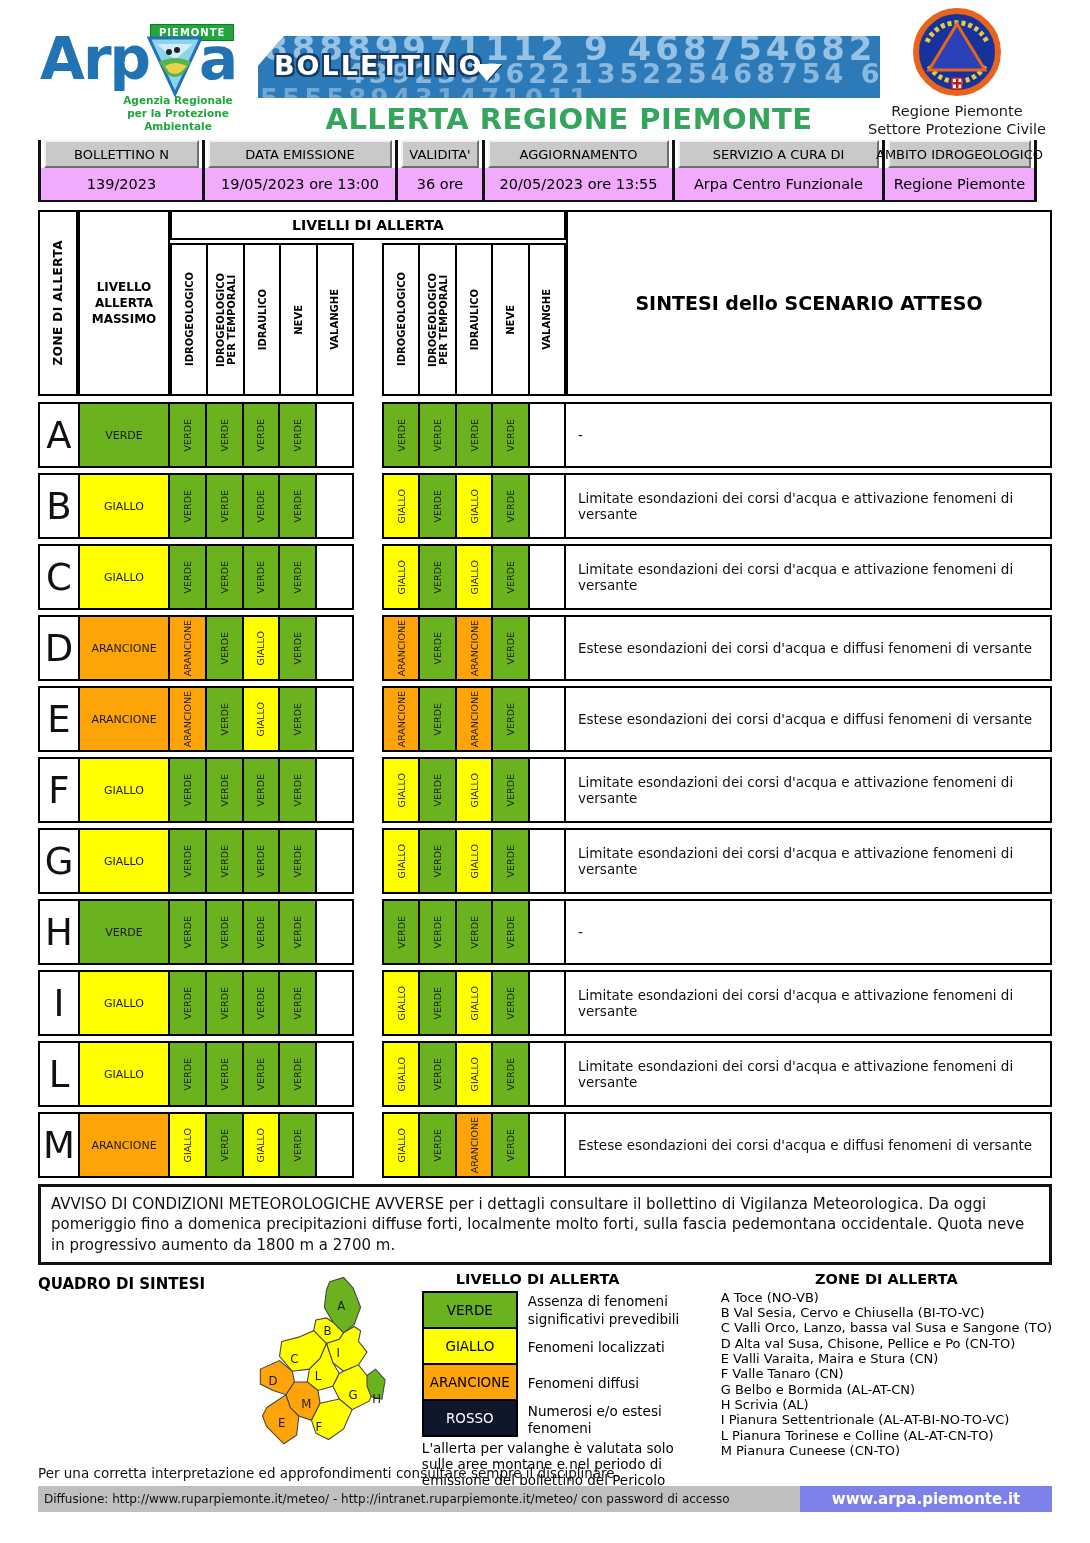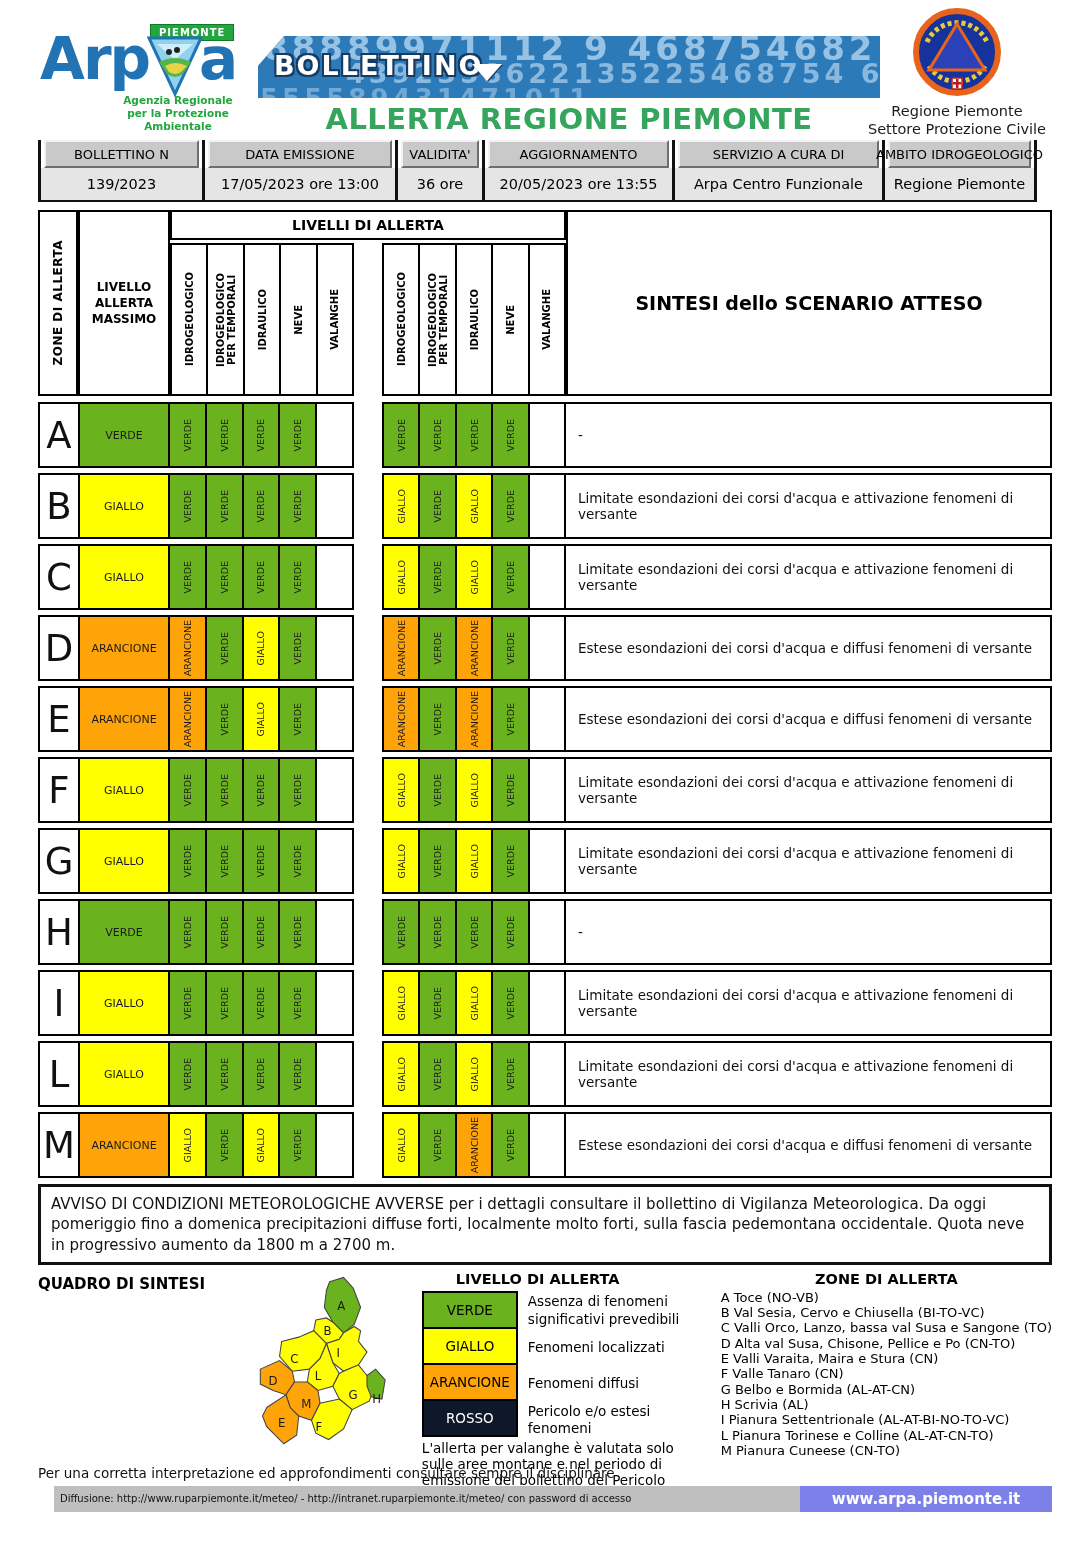--- a/index.html
+++ b/index.html
@@ -35,21 +35,21 @@
   
   #content { position:absolute; left:38px; top:140px; width:1014px; }
 
   
   #info-bar { display:flex; height:62px; }
   .info-col { border-left:3px solid #111; border-right:3px solid #111; border-bottom:2px solid #111;
     margin-right:-3px; display:flex; flex-direction:column; }
   .info-head { background:#c9c9c9; border:2px solid; border-color:#f2f2f2 #6e6e6e #6e6e6e #f2f2f2;
     margin:0 3px; height:28px; display:flex; align-items:center; justify-content:center;
     font-size:13px; white-space:nowrap; }
-  .info-val { flex:1; display:flex; align-items:center; justify-content:center; font-size:14.5px; background:#e5e5e5; }
+  .info-val { flex:1; display:flex; align-items:center; justify-content:center; font-size:14.5px; background:#f0abfc; }
 
   
   #tbl { margin-top:8px; }
   .blackbox { border:2px solid #000; background:#fff; }
   #tbl-head { display:flex; height:186px; margin-bottom:6px; }
   .v-center { display:flex; align-items:center; justify-content:center; }
   .vtext { writing-mode:vertical-rl; transform:rotate(180deg); }
   #zone-col-head { width:40px; }
   #max-head { width:92px; font-weight:bold; font-size:12px; text-align:center; line-height:1.35; }
   #levels-wrap { width:396px; display:flex; flex-direction:column; }
@@ -95,21 +95,21 @@
   .leg-row:first-of-type .leg-box { margin-top:0; }
   .leg-desc { flex:1; padding:2px 0 0 10px; font-size:13.5px; line-height:1.3; display:flex; align-items:center; }
   #legend-note { font-size:13.5px; line-height:1.18; margin-top:3px; }
   #zones { flex:1; padding-left:14px; }
   #zones-title { font-weight:bold; font-size:14.5px; text-align:center; margin-bottom:3px; }
   .zone-line { font-size:13px; line-height:1.18; white-space:nowrap; }
 
   #disclaimer { font-size:13.5px; margin-top:2px; color:#111; }
   #footer { display:flex; margin-top:5px; height:26px; }
   #diffusione { flex:1; background:#bfbfbf; display:flex; align-items:center; padding-left:6px;
-    font-size:10px; color:#111;margin-left:16px; }
+    font-size:12px; color:#111; }
   #website { width:252px; background:#7c80e8; color:#fff; font-weight:bold; font-size:15px;
     display:flex; align-items:center; justify-content:center; }
 </style>
 </head>
 <body>
 
 <div id="page">
 
   <div id="hdr">
 
@@ -162,21 +162,21 @@
 
   <div id="content">
 
     <div id="info-bar">
         <div class="info-col" style="width: 167px;">
           <div class="info-head">BOLLETTINO N</div>
           <div class="info-val">139/2023</div>
         </div>
         <div class="info-col" style="width: 196px;">
           <div class="info-head">DATA EMISSIONE</div>
-          <div class="info-val">17/05/2023 ore 13:00</div>
+          <div class="info-val">19/05/2023 ore 13:00</div>
         </div>
         <div class="info-col" style="width: 90px;">
           <div class="info-head">VALIDITA'</div>
           <div class="info-val">36 ore</div>
         </div>
         <div class="info-col" style="width: 193px;">
           <div class="info-head">AGGIORNAMENTO</div>
           <div class="info-val">20/05/2023 ore 13:55</div>
         </div>
         <div class="info-col" style="width: 213px;">
@@ -723,21 +723,21 @@
             <div class="leg-row">
               <div class="leg-box" style="background: rgb(255, 255, 0);">GIALLO</div>
               <div class="leg-desc">Fenomeni localizzati</div>
             </div>
             <div class="leg-row">
               <div class="leg-box" style="background: rgb(255, 164, 8);">ARANCIONE</div>
               <div class="leg-desc">Fenomeni diffusi</div>
             </div>
             <div class="leg-row">
               <div class="leg-box" style="background: #0f172a; color: rgb(255, 255, 255);">ROSSO</div>
-              <div class="leg-desc">Pericolo e/o estesi fenomeni</div>
+              <div class="leg-desc">Numerosi e/o estesi fenomeni</div>
             </div>
           </div>
         <div id="legend-note">L'allerta per valanghe è valutata solo sulle aree montane e nel periodo di emissione del bollettino del Pericolo valanghe</div>
       </div>
       <div id="zones">
         <div id="zones-title">ZONE DI ALLERTA</div>
         <div id="zones-items">
             <div class="zone-line">A Toce (NO-VB)</div>
             <div class="zone-line">B Val Sesia, Cervo e Chiusella (BI-TO-VC)</div>
             <div class="zone-line">C Valli Orco, Lanzo, bassa val Susa e Sangone (TO)</div>

